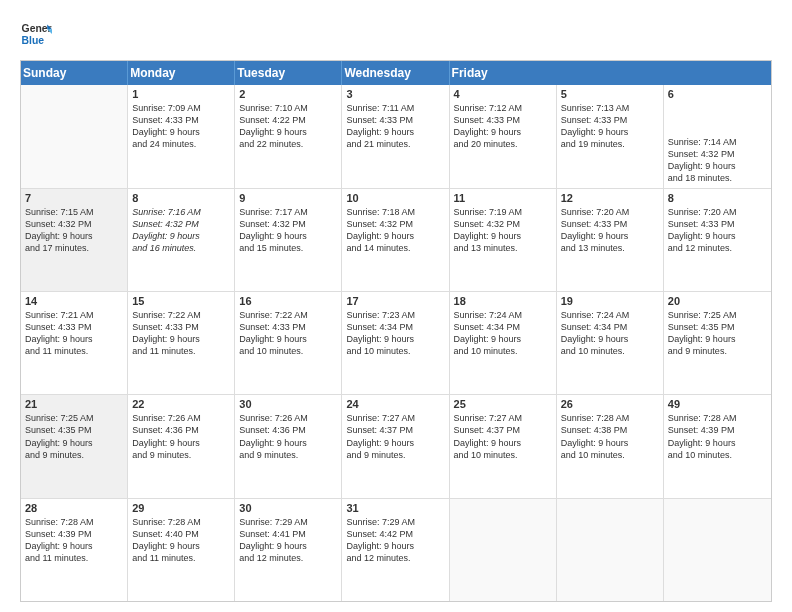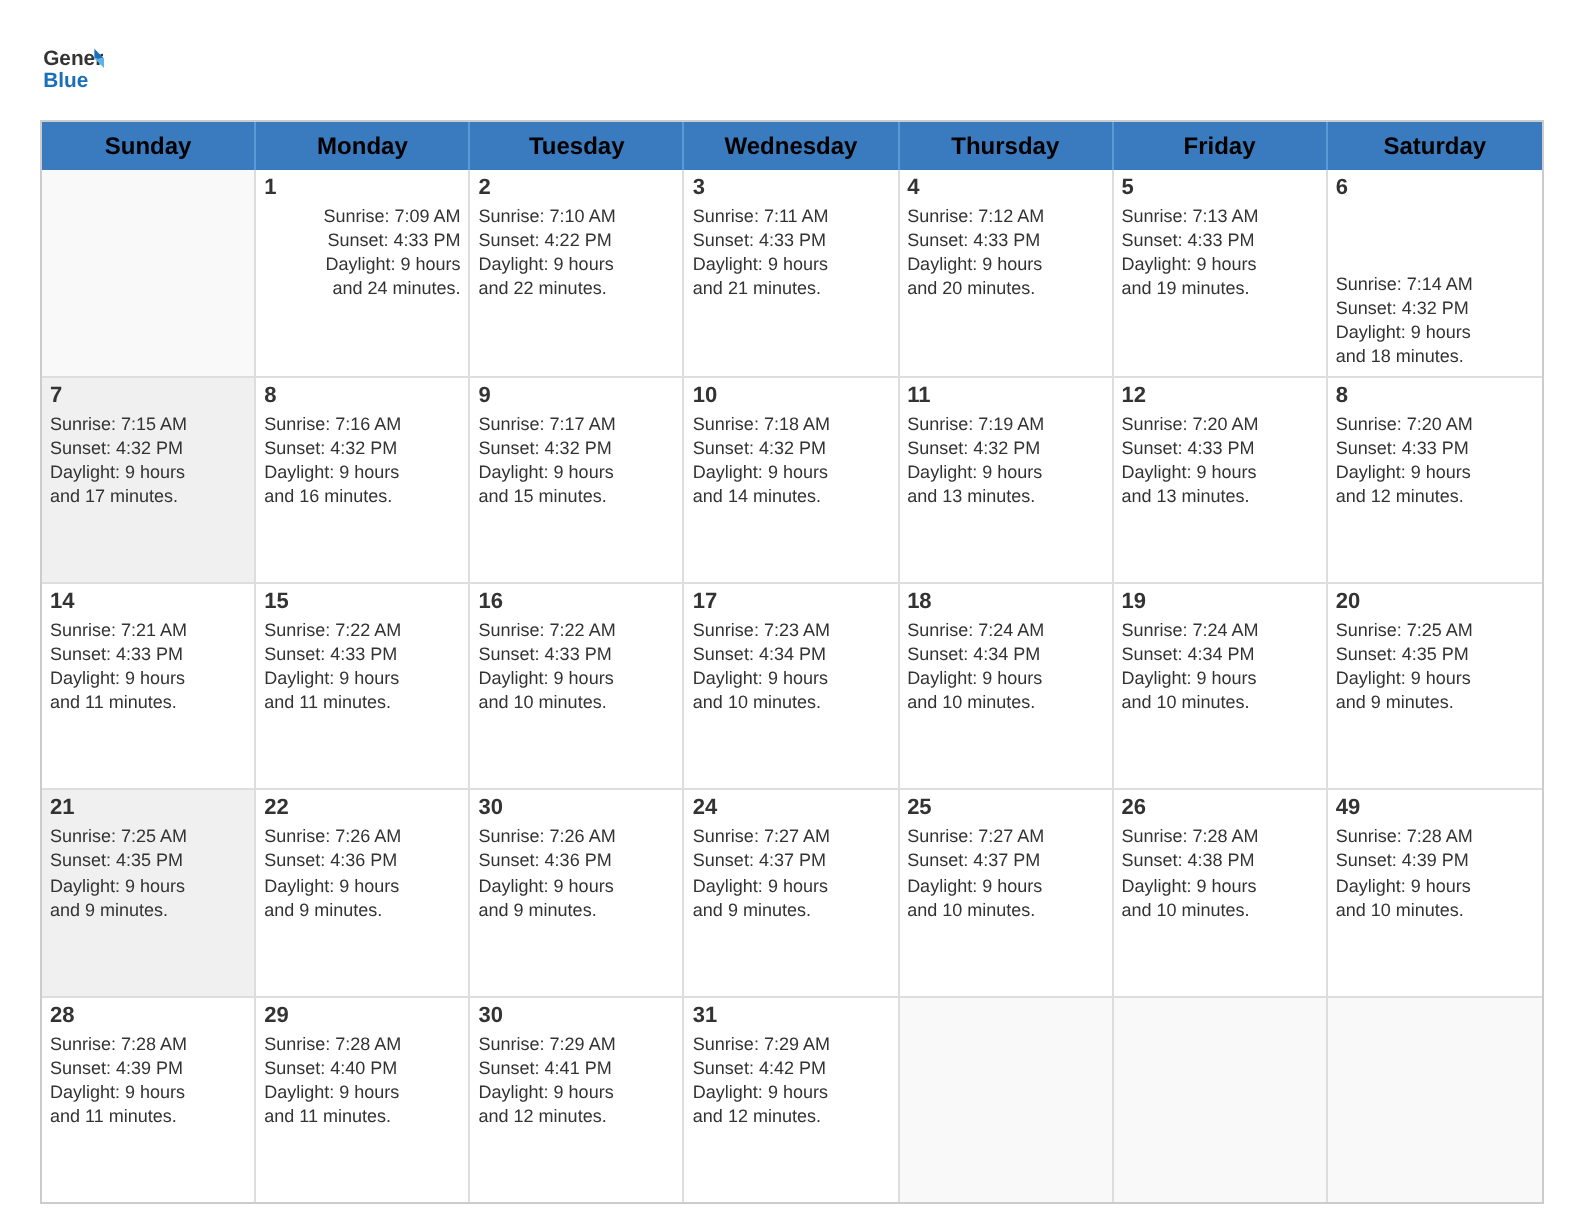--- a/index.html
+++ b/index.html
@@ -49,24 +49,23 @@
       display: flex;
       flex-direction: column;
       border: 1px solid #ccc;
     }
     .cal-header {
       display: grid;
       grid-template-columns: repeat(7, 1fr);
       background: #3a7bbf;
     }
     .cal-header-cell {
-      color: #000000;
+      color: #ffffff;
       font-size: 12px;
       font-weight: bold;
-      text-align: center;
       padding: 5px 2px;
       border-right: 1px solid #5a9ad5;
     }
     .cal-header-cell:last-child { border-right: none; }
     .cal-body {
       flex: 1;
       display: flex;
       flex-direction: column;
     }
     .cal-row {
@@ -116,30 +115,28 @@
       <div class="sub-title"></div>
     </div>
   </div>
 
   <div class="calendar">
     <div class="cal-header">
     <div class="cal-header-cell">Sunday</div>
         <div class="cal-header-cell">Monday</div>
         <div class="cal-header-cell">Tuesday</div>
         <div class="cal-header-cell">Wednesday</div>
-        <div class="cal-header-cell">Thursday</div>
         <div class="cal-header-cell">Friday</div>
-        <div class="cal-header-cell">Saturday</div>
       </div>
     <div class="cal-body">
     <div class="cal-row">
           <div class="cal-cell empty"></div>
           <div class="cal-cell">
             <div class="day-number">1</div>
-            <div class="cell-text" style="white-space: pre-line; text-align: right;">Sunrise: 7:09 AM
+            <div class="cell-text" style="white-space: pre-line;">Sunrise: 7:09 AM
 Sunset: 4:33 PM
 Daylight: 9 hours
 and 24 minutes.</div>
           </div>
           <div class="cal-cell">
             <div class="day-number">2</div>
             <div class="cell-text" style="white-space: pre-line;">Sunrise: 7:10 AM
 Sunset: 4:22 PM
 Daylight: 9 hours
 and 22 minutes.</div>
@@ -176,21 +173,21 @@
         <div class="cal-row">
           <div class="cal-cell shaded">
             <div class="day-number">7</div>
             <div class="cell-text" style="white-space: pre-line;">Sunrise: 7:15 AM
 Sunset: 4:32 PM
 Daylight: 9 hours
 and 17 minutes.</div>
           </div>
           <div class="cal-cell">
             <div class="day-number">8</div>
-            <div class="cell-text" style="white-space: pre-line;">Sunrise: 7:16 AM
+            <div class="cell-text" style="white-space: pre-line; font-style: italic;">Sunrise: 7:16 AM
 Sunset: 4:32 PM
 Daylight: 9 hours
 and 16 minutes.</div>
           </div>
           <div class="cal-cell">
             <div class="day-number">9</div>
             <div class="cell-text" style="white-space: pre-line;">Sunrise: 7:17 AM
 Sunset: 4:32 PM
 Daylight: 9 hours
 and 15 minutes.</div>

